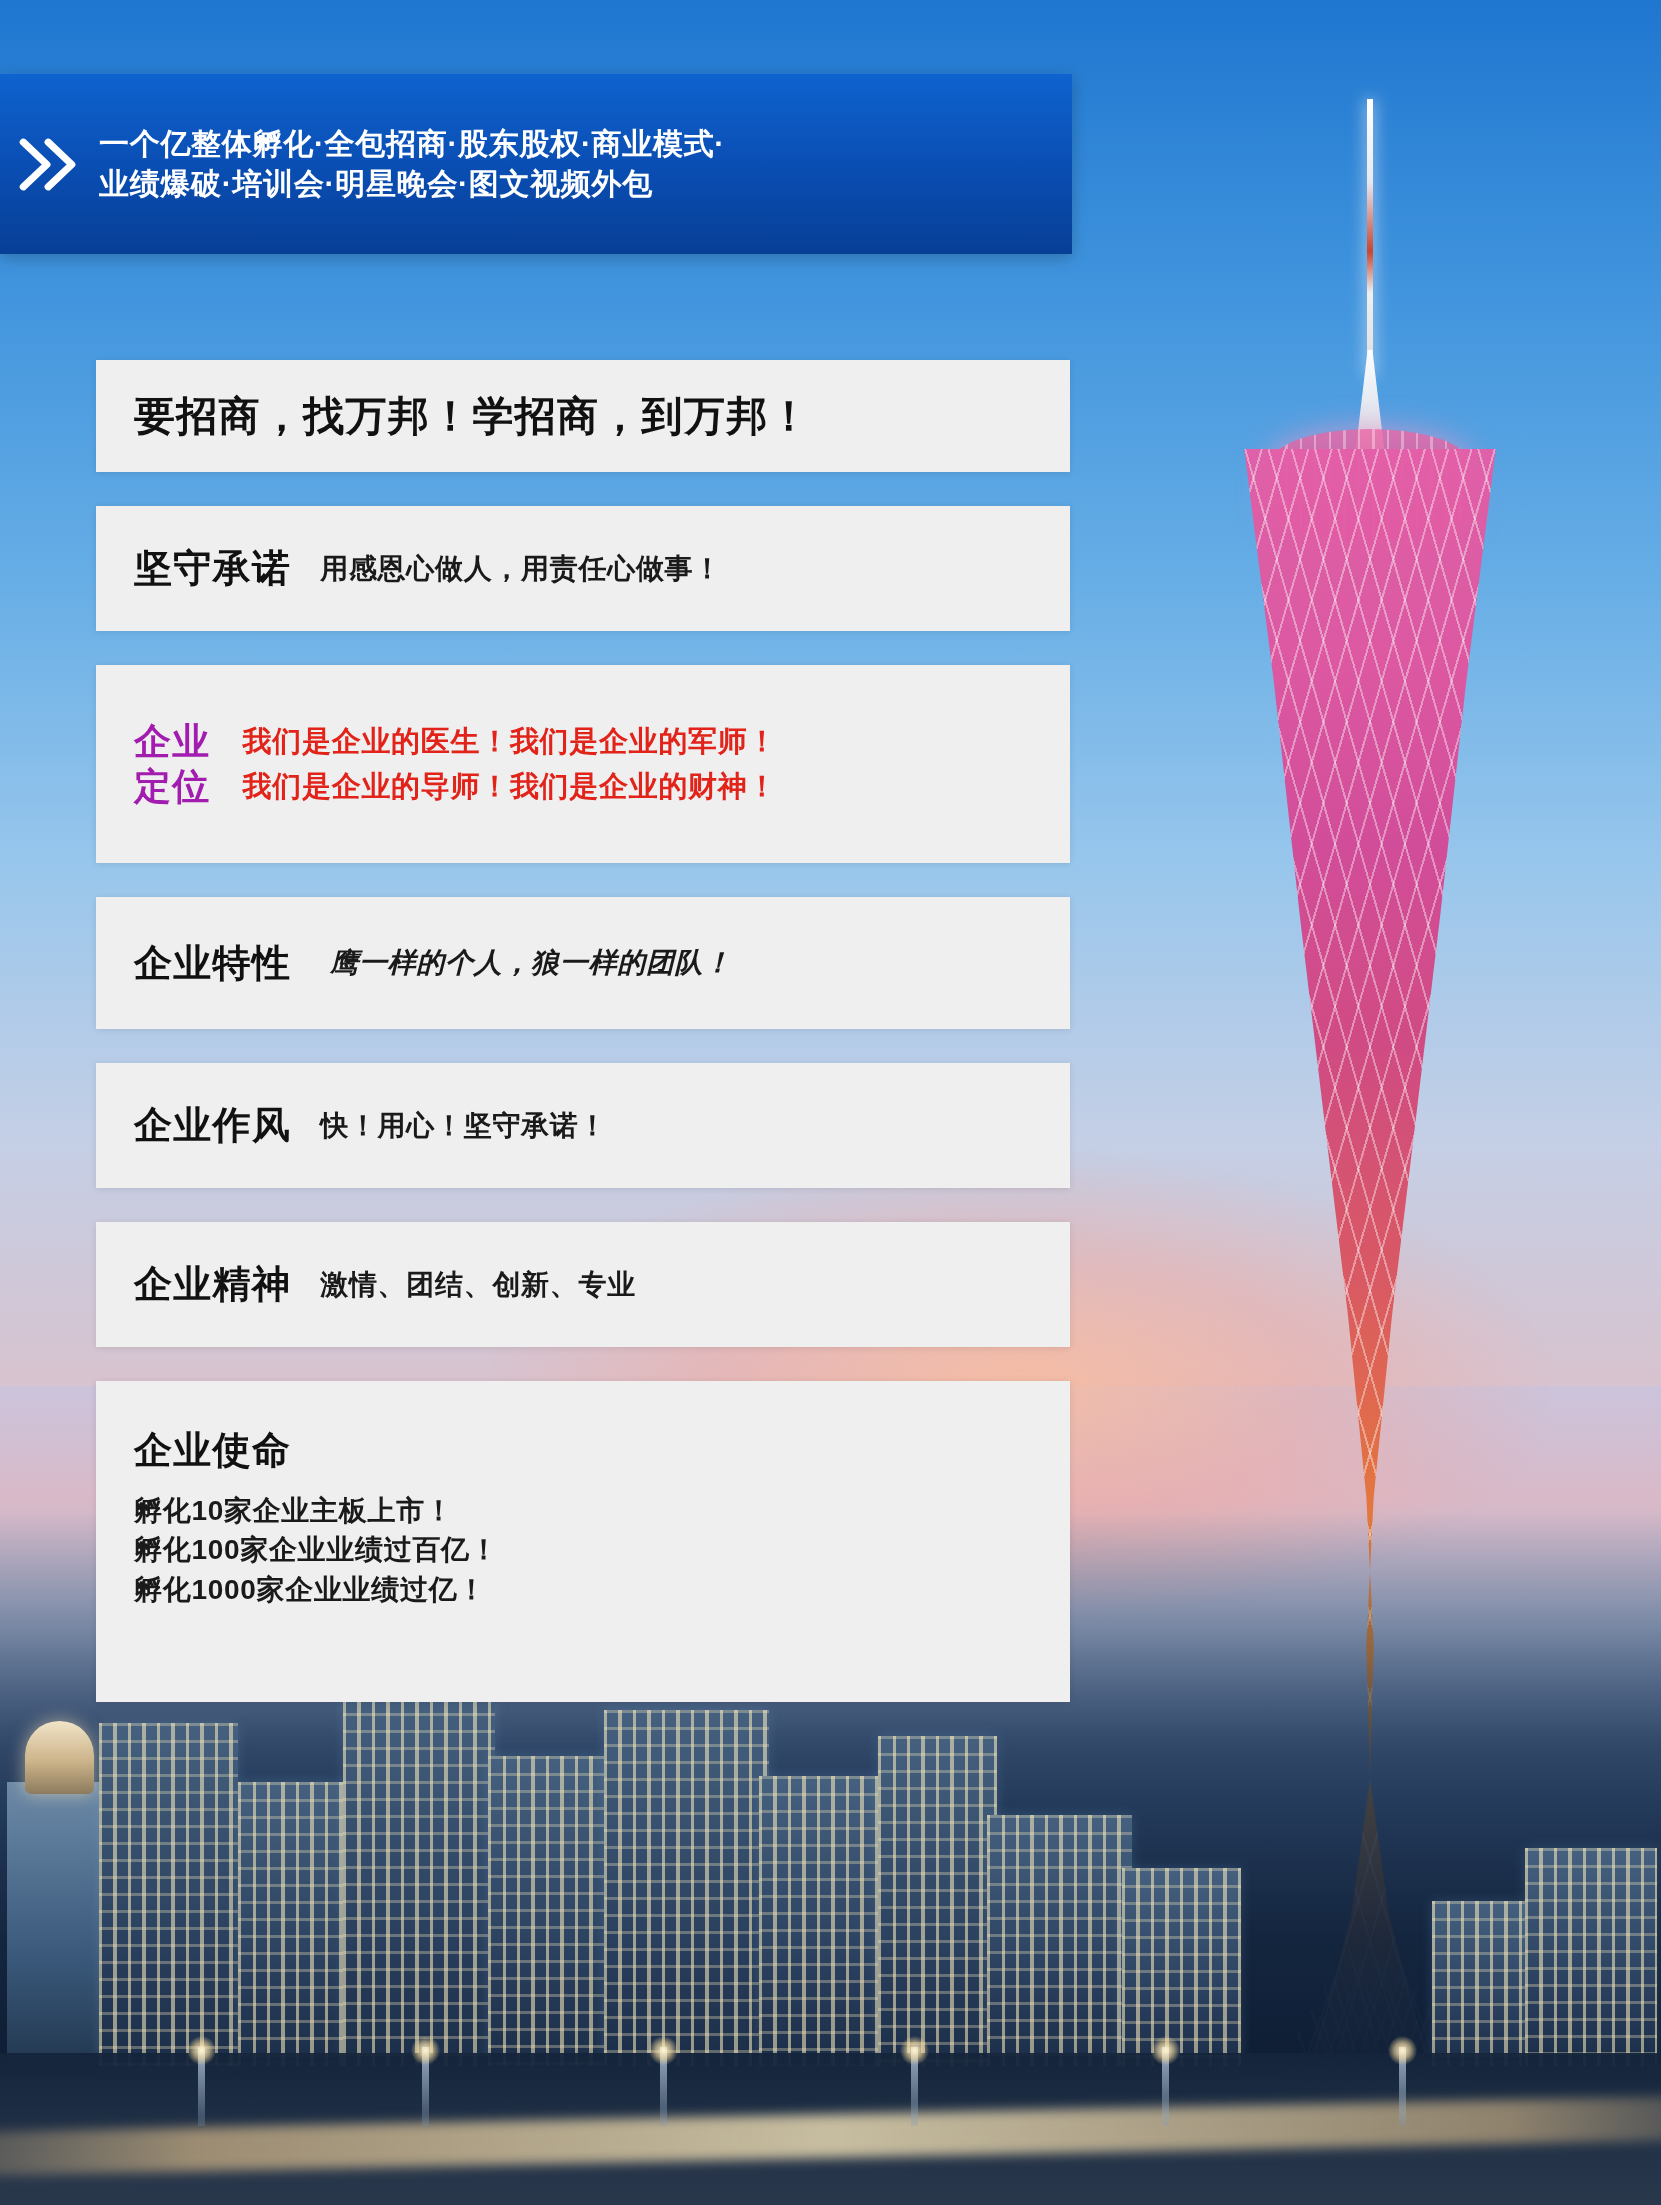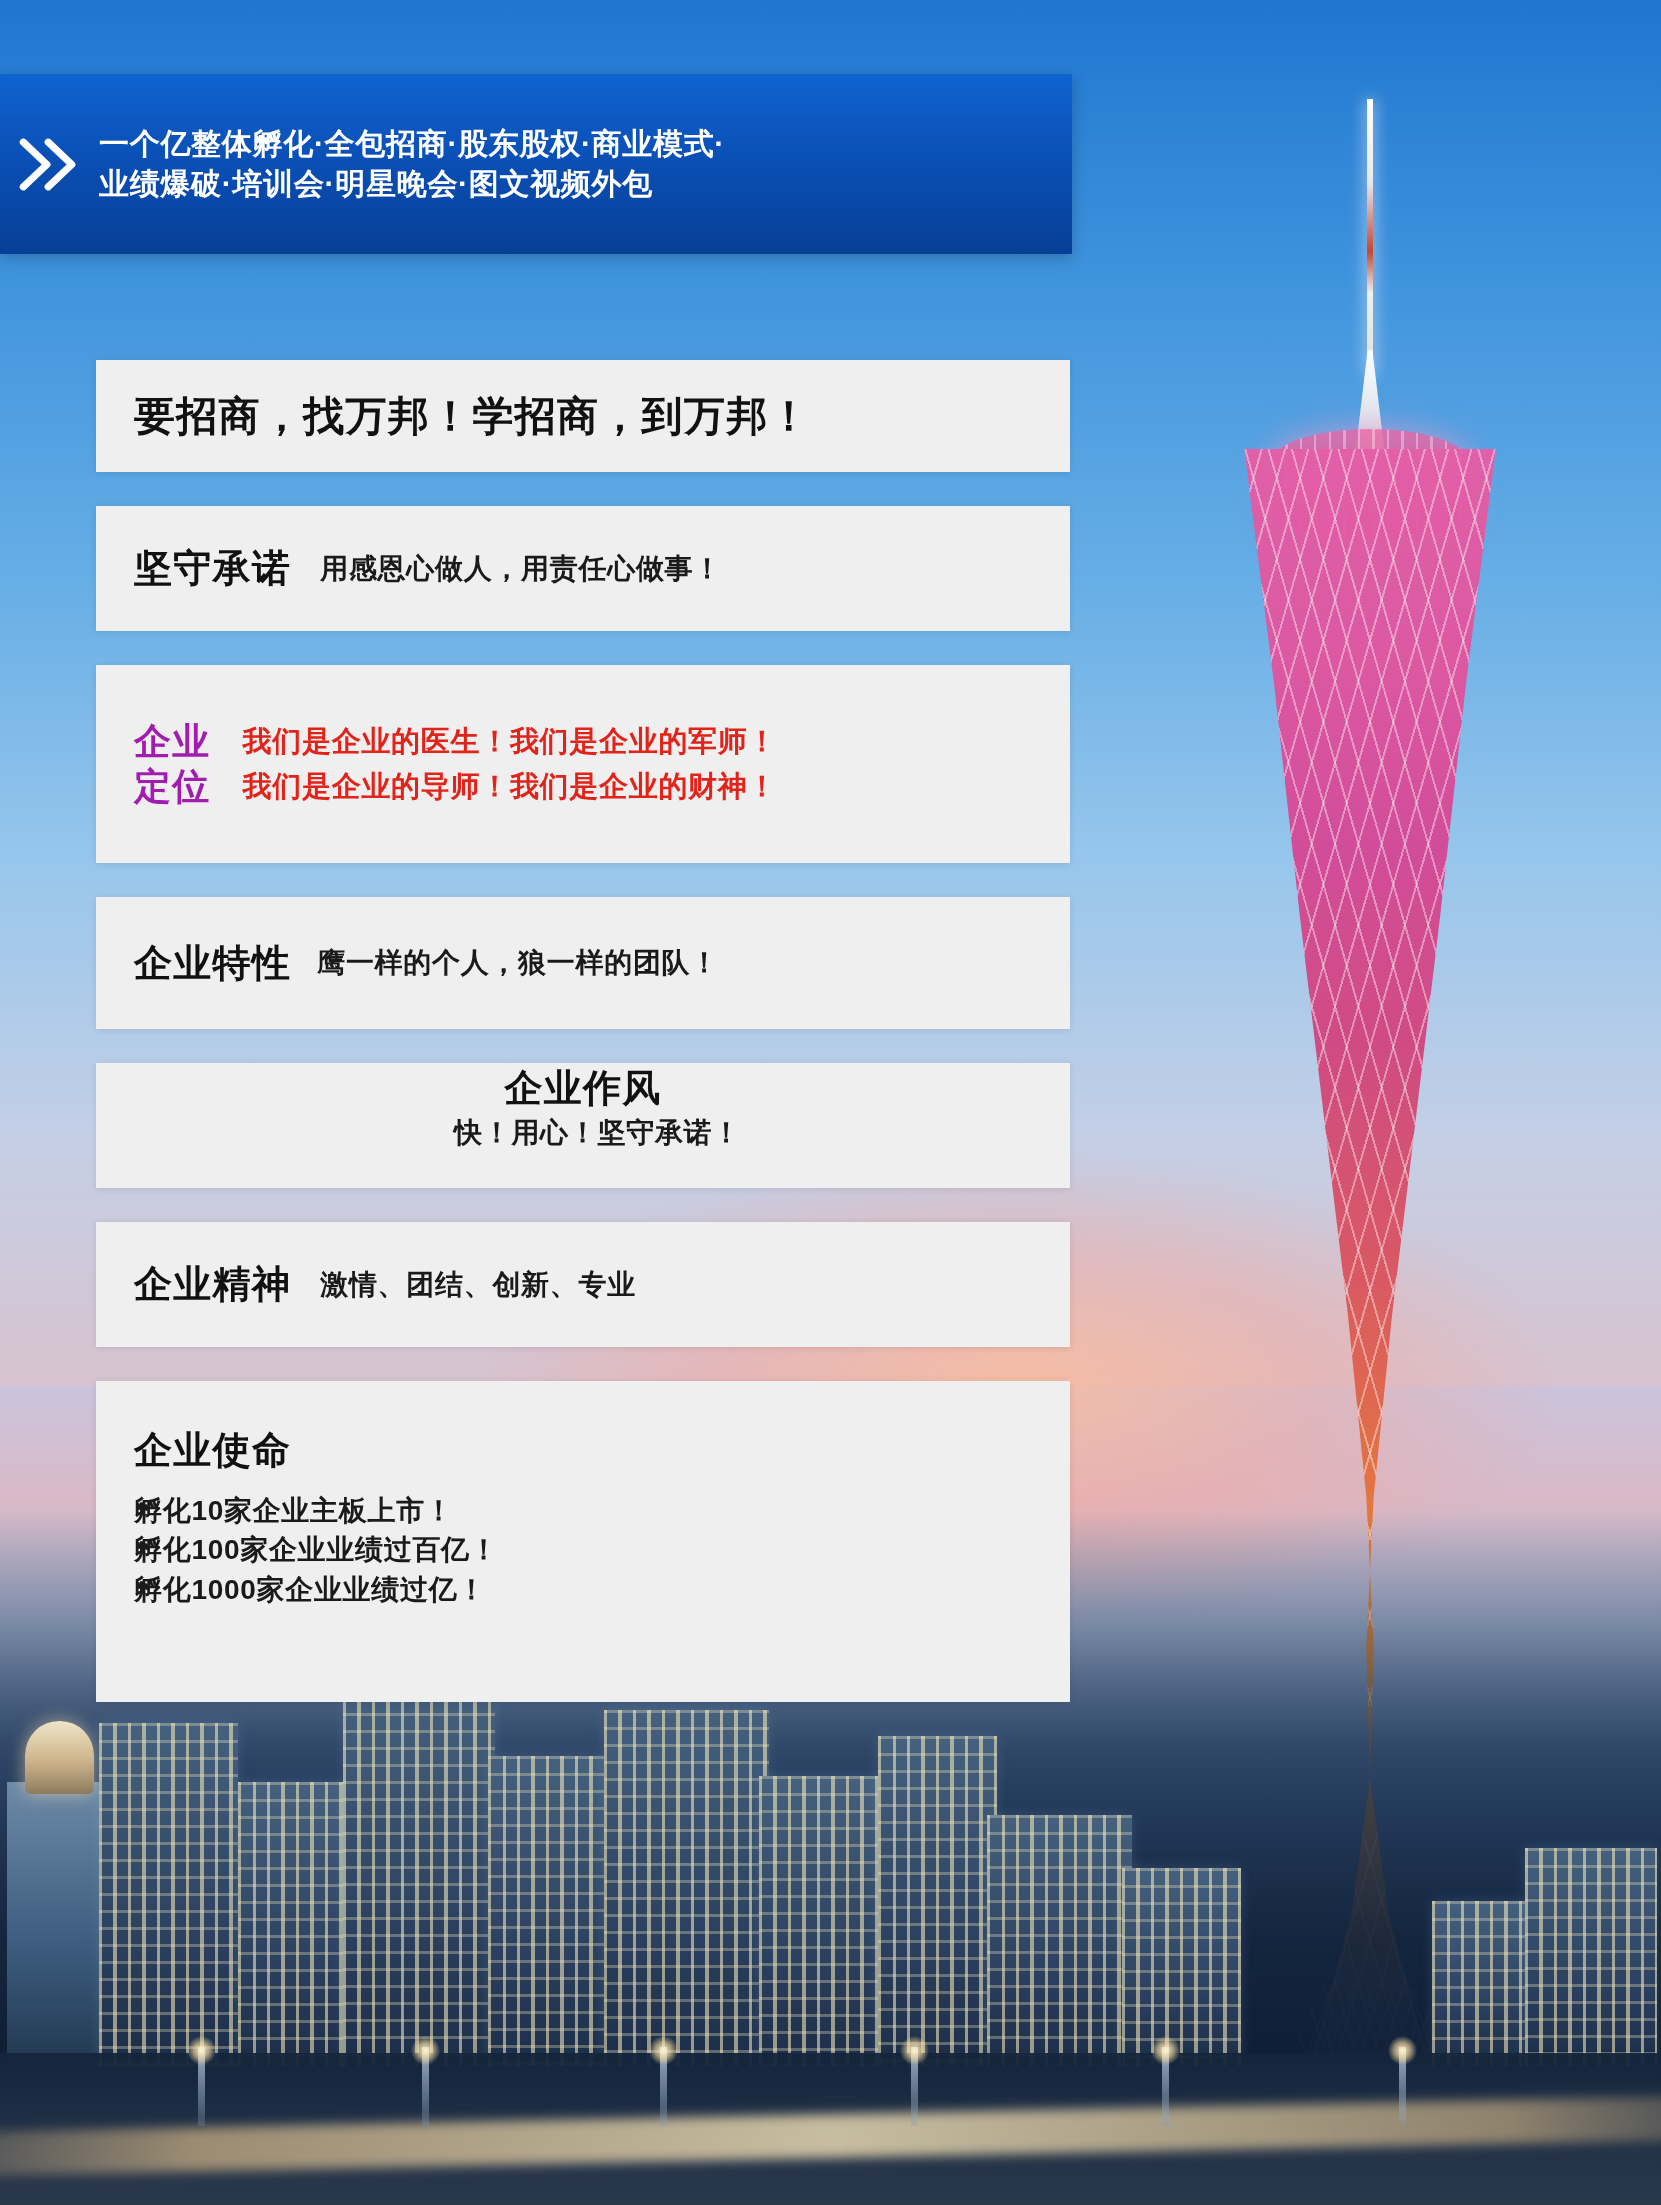--- a/index.html
+++ b/index.html
@@ -265,23 +265,23 @@
     margin-left: 32px;
     color: #e2231a;
     font-weight: 700;
     font-size: 29px;
     line-height: 1.55;
     letter-spacing: 0.7px;
     white-space: nowrap;
   }
 
   .card-trait { height: 132px; }
-  .card-trait .desc { margin-left: 26px; }
-
-  .card-style { height: 125px; flex-direction: column; }
+  .card-trait .desc { margin-left: 39px; font-style: italic; }
+
+  .card-style { height: 125px; }
   .card-style .desc { margin-left: 29px; }
 
   .card-spirit { height: 125px; }
   .card-spirit .desc { margin-left: 29px; }
 
   .card-mission {
     height: 277px;
     display: block;
     padding-top: 44px;
   }

